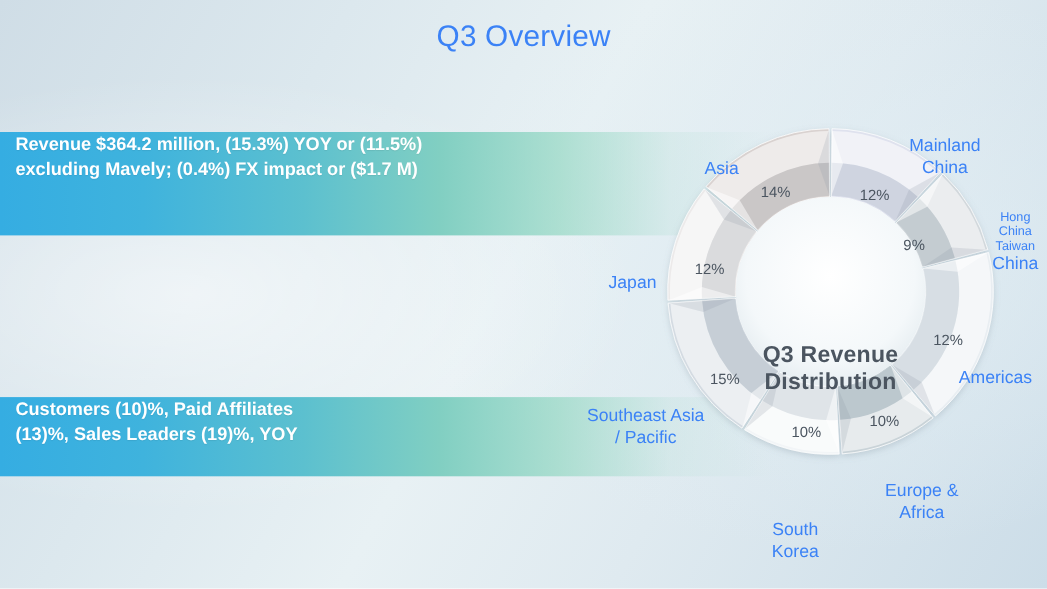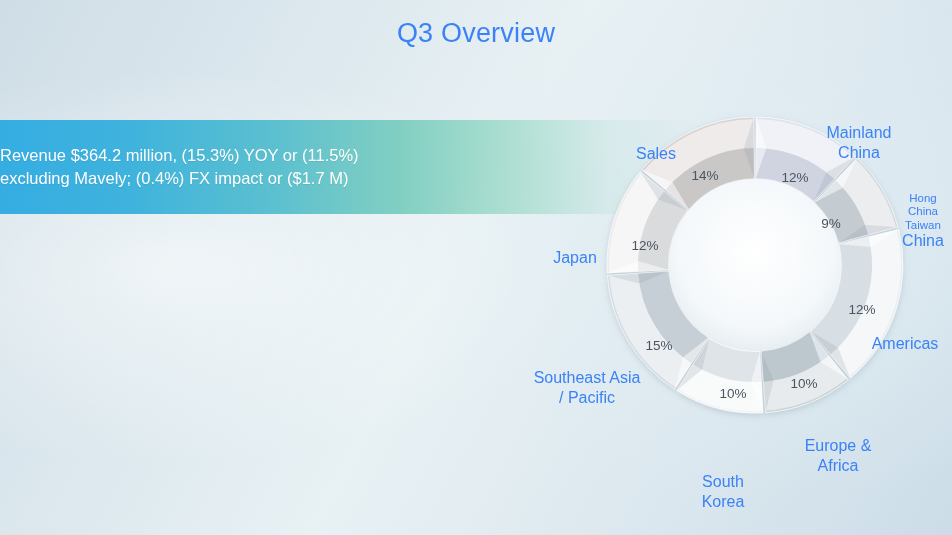--- a/index.html
+++ b/index.html
@@ -18,33 +18,35 @@
   .title{
     position:absolute;left:0;right:0;top:18px;
     text-align:center;
     font-size:27px;color:#3b82f6;letter-spacing:.2px;
     font-weight:400;
   }
 
   
   .bar{
     position:absolute;left:0;
-    display:flex;align-items:center;
+    display:flex;align-items:flex-start;
     color:#ffffff;
     font-size:16.5px;line-height:1.42;
+    padding-left:14px;
     box-sizing:border-box;
     background:linear-gradient(90deg,
         #35ade2 0%,
         #3fb3dd 18%,
         #5cc0cf 38%,
         #81cfc2 55%,
         rgba(150,216,196,0.72) 70%,
         rgba(190,226,219,0.33) 84%,
         rgba(215,232,232,0.05) 96%,
         rgba(215,232,232,0) 100%);
+    font-weight:bold;
   }
   .bar span{display:block;white-space:pre-line;text-shadow:0 1px 1px rgba(0,0,0,.07);}
   #bar1{top:120px;height:94px;width:726px;}
   #bar2{top:247px;height:59px;width:726px;}
   #bar3{top:361px;height:72px;width:726px;}
 
   
   .chart{
     position:absolute;left:588px;top:98px;width:364px;height:400px;
   }
@@ -82,20 +84,24 @@
 </head>
 <body>
 
 <div class="slide">
 
   <div class="title">Q3 Overview</div>
 
   <div class="bar" id="bar1">
     <span>Revenue $364.2 million, (15.3%) YOY or (11.5%)
 excluding Mavely; (0.4%) FX impact or ($1.7 M)</span>
+  </div>
+  <div class="bar" id="bar3">
+    <span>Customers (10)%, Paid Affiliates
+(13)%, Sales Leaders (19)%, YOY</span>
   </div>
 
   <div class="chart">
     <svg width="364" height="400" viewBox="0 0 364 400">
       <defs>
         <radialGradient id="gInner" cx="50%" cy="42%" r="62%">
           <stop offset="0%" stop-color="#ffffff"></stop>
           <stop offset="72%" stop-color="#f4f8fa"></stop>
           <stop offset="100%" stop-color="#e3ebef"></stop>
         </radialGradient>
@@ -148,20 +154,24 @@
           <path d="M 20.208228032402275 174.82148851643927 L 50.067754462294275 163.01879999124642 L 80.12323699876869 171.62904422401508 Z" fill="#ffffff" opacity="0.50"></path>
           <path d="M 52.84031744473923 74.39024414845869 L 70.05973551799988 101.48980902058165 L 99.43610624280485 112.19014449602658 Z" fill="#8b98a4" opacity="0.20"></path>
           <path d="M 55.403585149863304 72.8605279779189 A 146 146 0 0 1 165.5985221344895 21.006726662518844 L 165.87689787489913 50.00539054462128 A 117 117 0 0 0 77.56999631872607 91.55946420148295 Z" fill="#ffffff" opacity="0.55"></path>
           <path d="M 77.56999631872607 91.55946420148295 A 117 117 0 0 1 165.87689787489913 50.00539054462128 L 166.16487277877116 80.00400835369274 A 87 87 0 0 0 100.50076649341169 110.90319132930784 Z" fill="#7e8d99" opacity="0.16"></path>
           <path d="M 54.63922614404045 72.21573707365808 L 84.4853804131907 84.05219982154954 L 100.50076649341169 110.90319132930784 Z" fill="#ffffff" opacity="0.50"></path>
           <path d="M 165.5889229710271 20.006772735549816 L 155.68441953300322 50.54847515513195 L 166.16487277877116 80.00400835369274 Z" fill="#8b98a4" opacity="0.20"></path>
         </g>
       <circle id="donut-hole" cx="167" cy="167" r="86" fill="url(#gInner)"></circle>
     </svg>
 
+    <div class="center-label">
+      <div>Q3 Revenue</div>
+      <div>Distribution</div>
+    </div>
 
     <div class="pct" style="left:207px;top:79px;">12%</div>
     <div class="pct" style="left:243px;top:125px;">9%</div>
     <div class="pct" style="left:274px;top:211px;">12%</div>
     <div class="pct" style="left:216px;top:285px;">10%</div>
     <div class="pct" style="left:145px;top:295px;">10%</div>
     <div class="pct" style="left:71px;top:247px;">15%</div>
     <div class="pct" style="left:57px;top:147px;">12%</div>
     <div class="pct" style="left:117px;top:77px;">14%</div>
 
@@ -175,16 +185,16 @@
     </div>
 
     <div class="olabel" style="left:317px;top:246px;">Americas</div>
     <div class="olabel" style="left:250px;top:358px;">Europe &amp;
 Africa</div>
     <div class="olabel" style="left:135px;top:354px;margin-top:40px;">South
 Korea</div>
     <div class="olabel" style="left:-1px;top:290px;">Southeast Asia
 / Pacific</div>
     <div class="olabel" style="left:-13px;top:160px;">Japan</div>
-    <div class="olabel" style="left:68px;top:56px;">Sales</div>
+    <div class="olabel" style="left:68px;top:56px;">Asia</div>
   </div>
 
 </div>
 
 </body></html>

